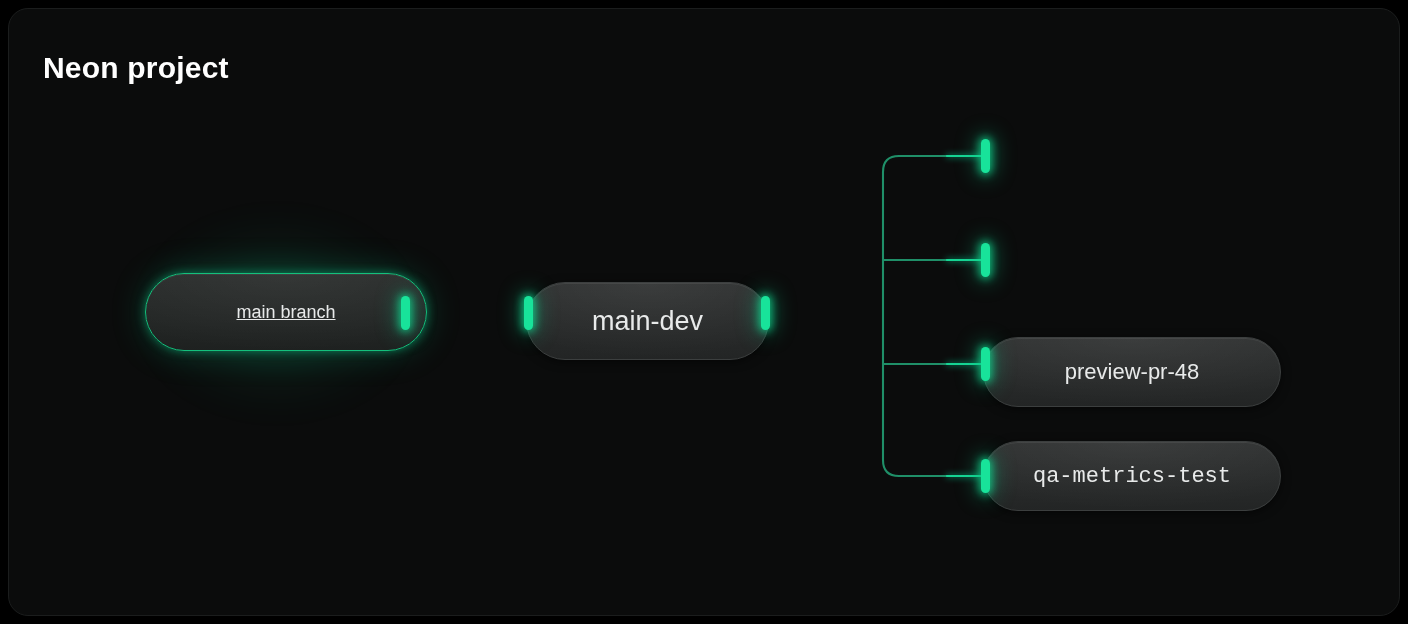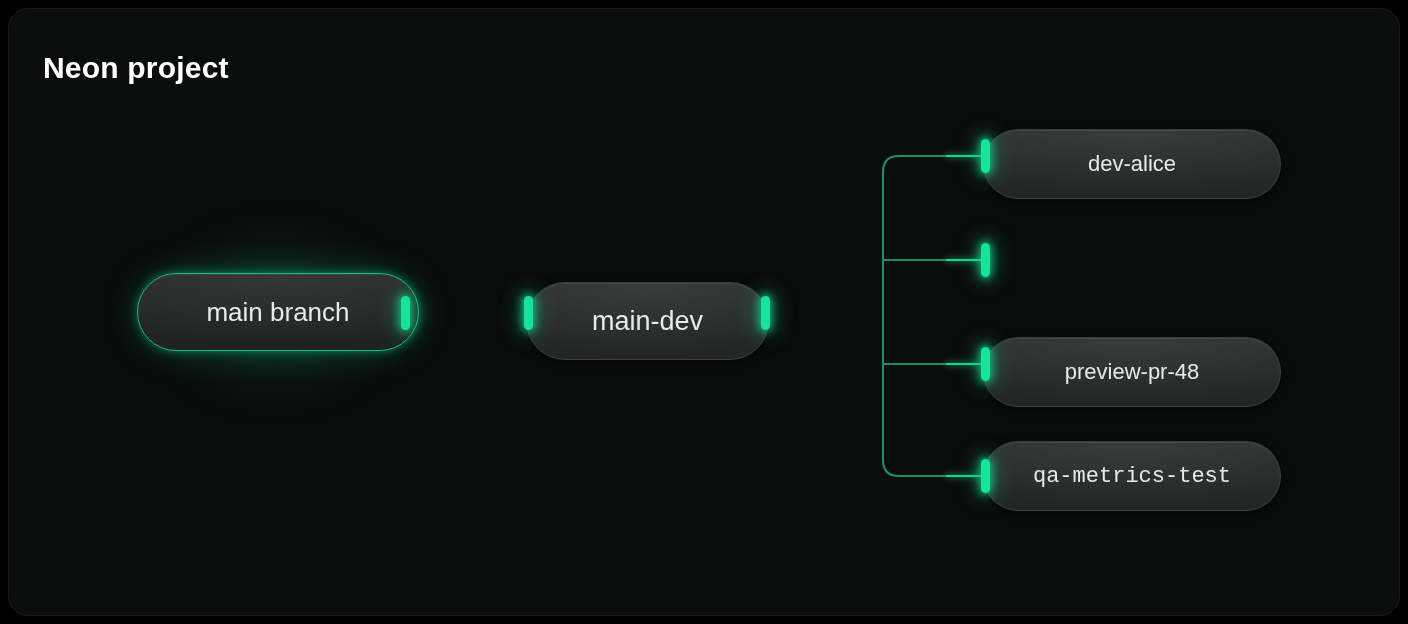--- a/index.html
+++ b/index.html
@@ -50,32 +50,33 @@
     white-space:nowrap;
     background:
       radial-gradient(120% 160% at 50% 0%, rgba(255,255,255,0.055) 0%, rgba(255,255,255,0) 62%),
       linear-gradient(180deg, #303232 0%, #292b2b 55%, #232525 100%);
     border:1px solid #3c3f3f;
     box-shadow:
       inset 0 1px 0 rgba(255,255,255,0.07),
       0 2px 10px rgba(0,0,0,0.55);
   }
   .node-main {
-    left:128px; top:264px;
+    left:136px; top:264px;
     width:282px; height:78px;
-    font-size:26px;
+    font-size:18px;
     background:
       radial-gradient(130% 170% at 50% 0%, rgba(255,255,255,0.05) 0%, rgba(255,255,255,0) 60%),
       linear-gradient(180deg, #2a2d2c 0%, #242726 60%, #1e2120 100%);
     border:1.5px solid #14c07c;
     box-shadow:
       inset 0 1px 0 rgba(255,255,255,0.06),
       0 0 10px rgba(16,185,129,0.55),
       0 0 34px rgba(16,185,129,0.28);
     z-index:3;
+    text-decoration:underline;
   }
   .glow-halo {
     position:absolute;
     left:123px; top:197px;
     width:290px; height:215px;
     border-radius:50%;
     background:radial-gradient(closest-side,
         rgba(16,185,129,0.20) 0%,
         rgba(16,185,129,0.11) 38%,
         rgba(16,185,129,0.045) 64%,
@@ -160,21 +161,20 @@
     <div class="port" style="left:752px; top:287px;"></div>
     <div class="port" style="left:972px; top:130px;"></div>
     <div class="port" style="left:972px; top:234px;"></div>
     <div class="port" style="left:972px; top:338px;"></div>
     <div class="port" style="left:972px; top:450px;"></div>
 
     <div class="node node-main">main branch</div>
 
     <div class="node node-dev">main-dev</div>
 
-    <div class="node node-child" style="top:120px;">dev-alice</div>
 
 
     <div class="node node-child" style="top:328px;">preview-pr-48</div>
 
     <div class="node node-child" style="top:432px;font-family:Liberation Mono, monospace;">qa-metrics-test</div>
 
   </div>
 </div>
 
 </body></html>

